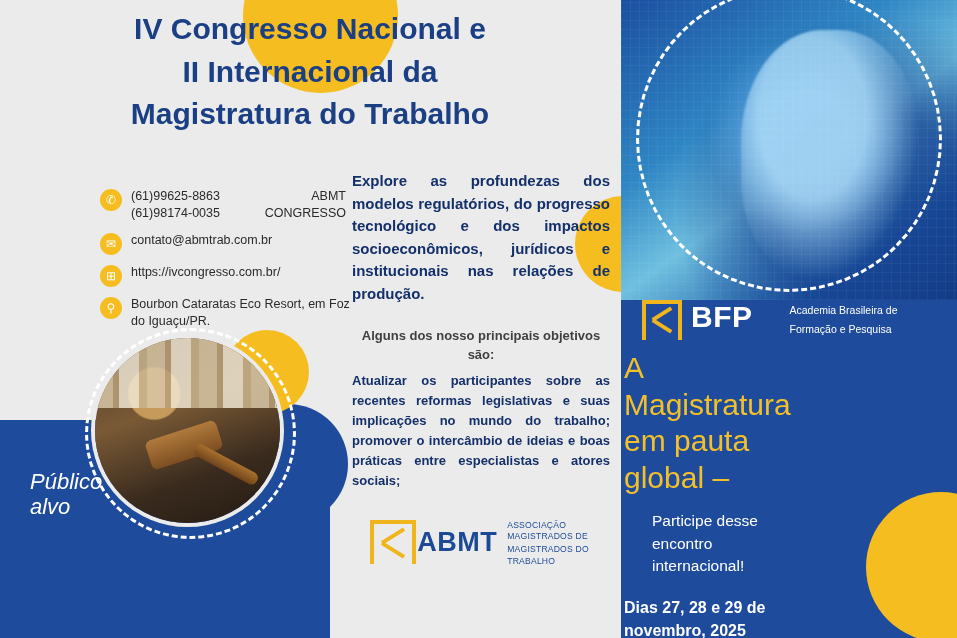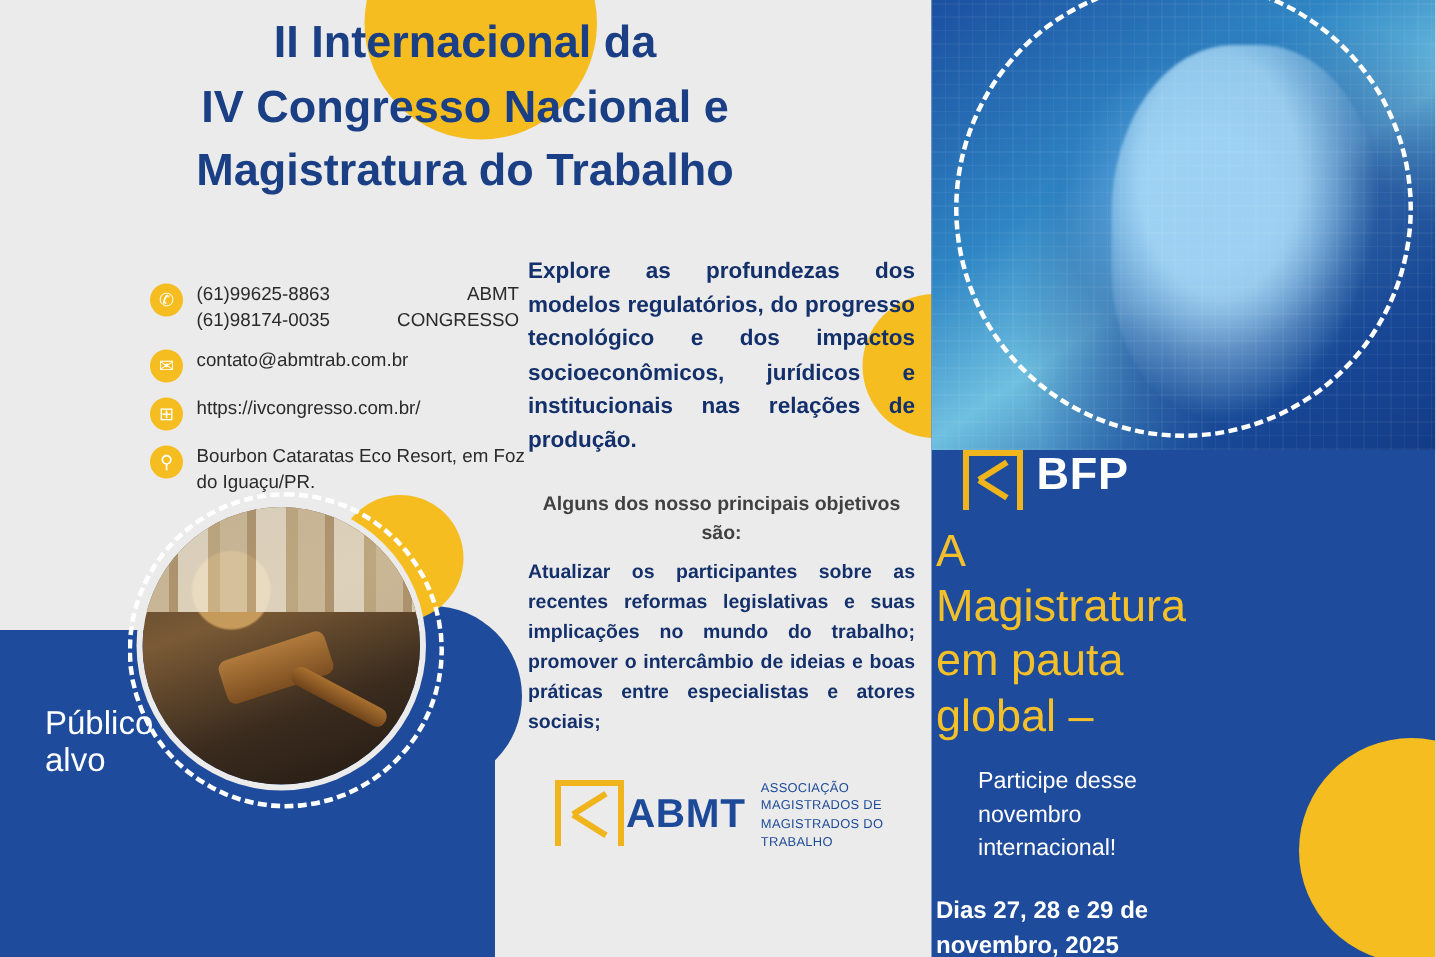--- a/index.html
+++ b/index.html
@@ -60,21 +60,21 @@
     position:absolute;left:0;top:0;width:100%;height:70px;
     background:repeating-linear-gradient(90deg,#d8c7a6 0 18px,#b9a079 18px 24px,#efe6d2 24px 44px,#c9b48c 44px 52px);
     opacity:.85;
   }
   .dashed-ring{
     position:absolute;left:85px;top:328px;width:205px;height:205px;border-radius:50%;
     border:3px dashed #ffffff;z-index:6;
   }
 
   .publico{position:absolute;left:30px;top:470px;width:290px;z-index:7;color:#fff;}
-  .publico h2{margin:0 0 8px 0;font-size:22px;font-weight:400;line-height:1.12;}
+  .publico h2{margin:0 0 8px 0;font-size:22px;font-weight:400;line-height:1.12;font-style:italic;}
   .publico p{margin:0;font-size:12.6px;line-height:1.55;}
 
   
   .mid{position:absolute;left:352px;top:170px;width:258px;z-index:8;}
   .mid .lead{
     font-size:15px;font-weight:bold;color:#14306b;text-align:justify;line-height:1.5;margin:0 0 22px 0;
   }
   .mid .obj-title{font-size:13px;font-weight:bold;color:#404040;text-align:center;line-height:1.45;margin:0 0 6px 0;}
   .mid .obj-body{font-size:13px;font-weight:bold;color:#14306b;text-align:justify;line-height:1.55;margin:0;}
 
@@ -125,22 +125,22 @@
 <body>
 
 <div class="page">
 
   <div class="left-panel">
 
     <div class="circle yellow title-circle"></div>
     <div class="circle yellow yellow-mid"></div>
 
     <div class="title">
+      <div>IV Congresso Nacional e</div>
       <div>II Internacional da</div>
-      <div>IV Congresso Nacional e</div>
       <div>Magistratura do Trabalho</div>
     </div>
 
     <div class="contacts">
 
       <div class="c-row">
         <span class="c-ico">✆</span>
         <span class="c-txt">
           <span class="spread">
             <span>(61)99625-8863</span>
@@ -226,33 +226,37 @@
   <div class="bfp">
     <div class="bfp-mark">
       <span style="position:absolute;left:2px;top:2px;width:40px;height:4px;background:#f0b51c;"></span>
       <span style="position:absolute;left:2px;top:2px;width:4px;height:40px;background:#f0b51c;"></span>
       <span style="position:absolute;left:38px;top:2px;width:4px;height:40px;background:#f0b51c;"></span>
       <span style="position:absolute;left:11px;top:14px;width:22px;height:4px;background:#f0b51c;transform:rotate(-32deg);"></span>
       <span style="position:absolute;left:11px;top:26px;width:22px;height:4px;background:#f0b51c;transform:rotate(32deg);"></span>
     </div>
     <div style="display:flex;align-items:flex-start;gap:28px;">
       <div class="bfp-word">BFP</div>
+      <div style="margin-left:9px;">
+        <div class="bfp-sub">Academia Brasileira de</div>
+        <div class="bfp-sub">Formação e Pesquisa</div>
+      </div>
     </div>
   </div>
 
   <div class="head-right">
     <div class="big">
       <div>A</div>
       <div>Magistratura</div>
       <div>em pauta</div>
       <div>global –</div>
     </div>
     <div class="part">
       <div>Participe desse</div>
-      <div>novembro</div>
+      <div>encontro</div>
       <div>internacional!</div>
     </div>
     <div class="dates">
       <div>Dias 27, 28 e 29 de</div>
       <div>novembro, 2025</div>
     </div>
   </div>
 
 </div>
 

